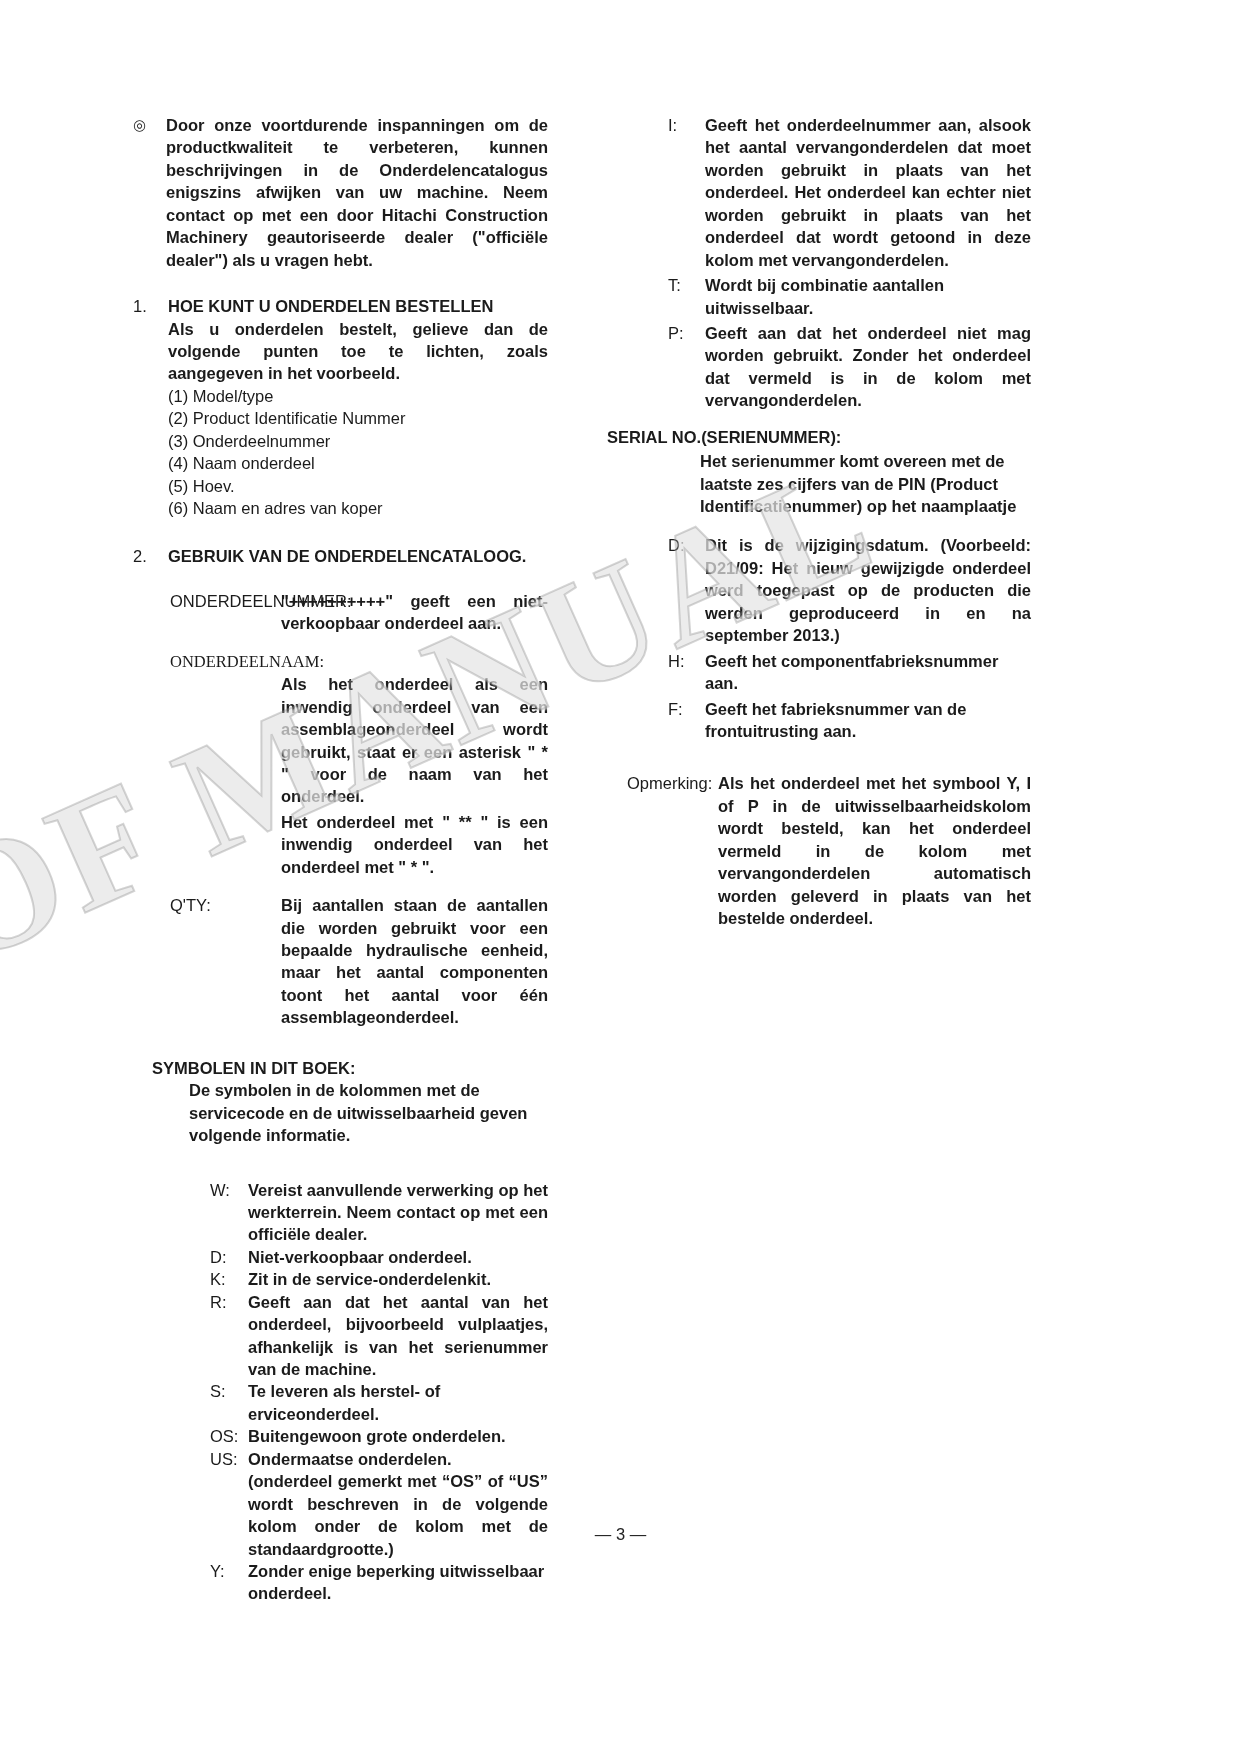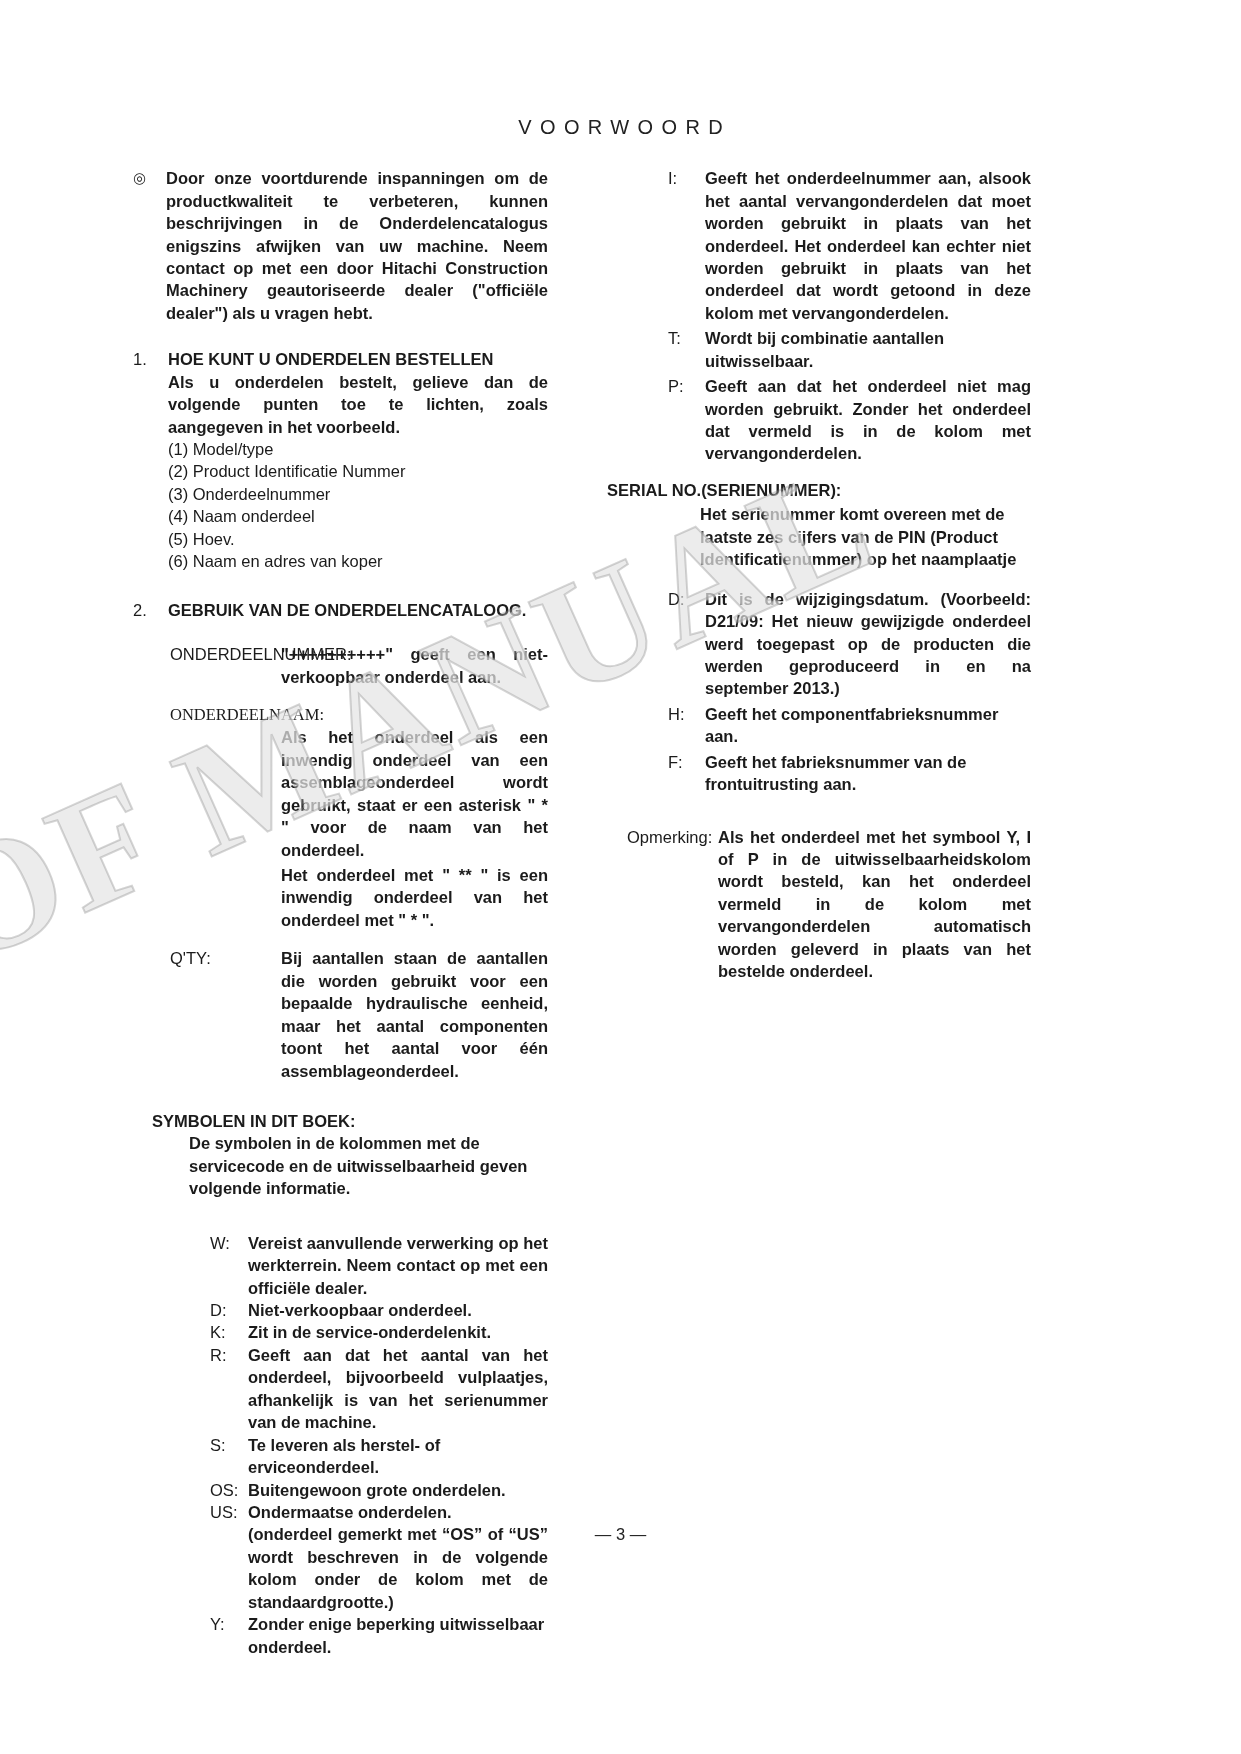--- a/index.html
+++ b/index.html
@@ -111,21 +111,20 @@
     z-index: 2;
   }
 </style>
 </head>
 <body>
 
 <div class="page">
 
   <div class="watermark">OF MANUAL</div>
 
-  <h1 class="title">VOORWOORD</h1>
 
   <div class="columns">
 
     <div class="col-left">
 
       <div class="hang intro">
         <span class="marker">◎</span>
         <p class="just">Door onze voortdurende inspanningen om de productkwaliteit te verbeteren, kunnen beschrijvingen in de Onderdelencatalogus enigszins afwijken van uw machine. Neem contact op met een door Hitachi Construction Machinery geautoriseerde dealer ("officiële dealer") als u vragen hebt.</p>
       </div>
 

